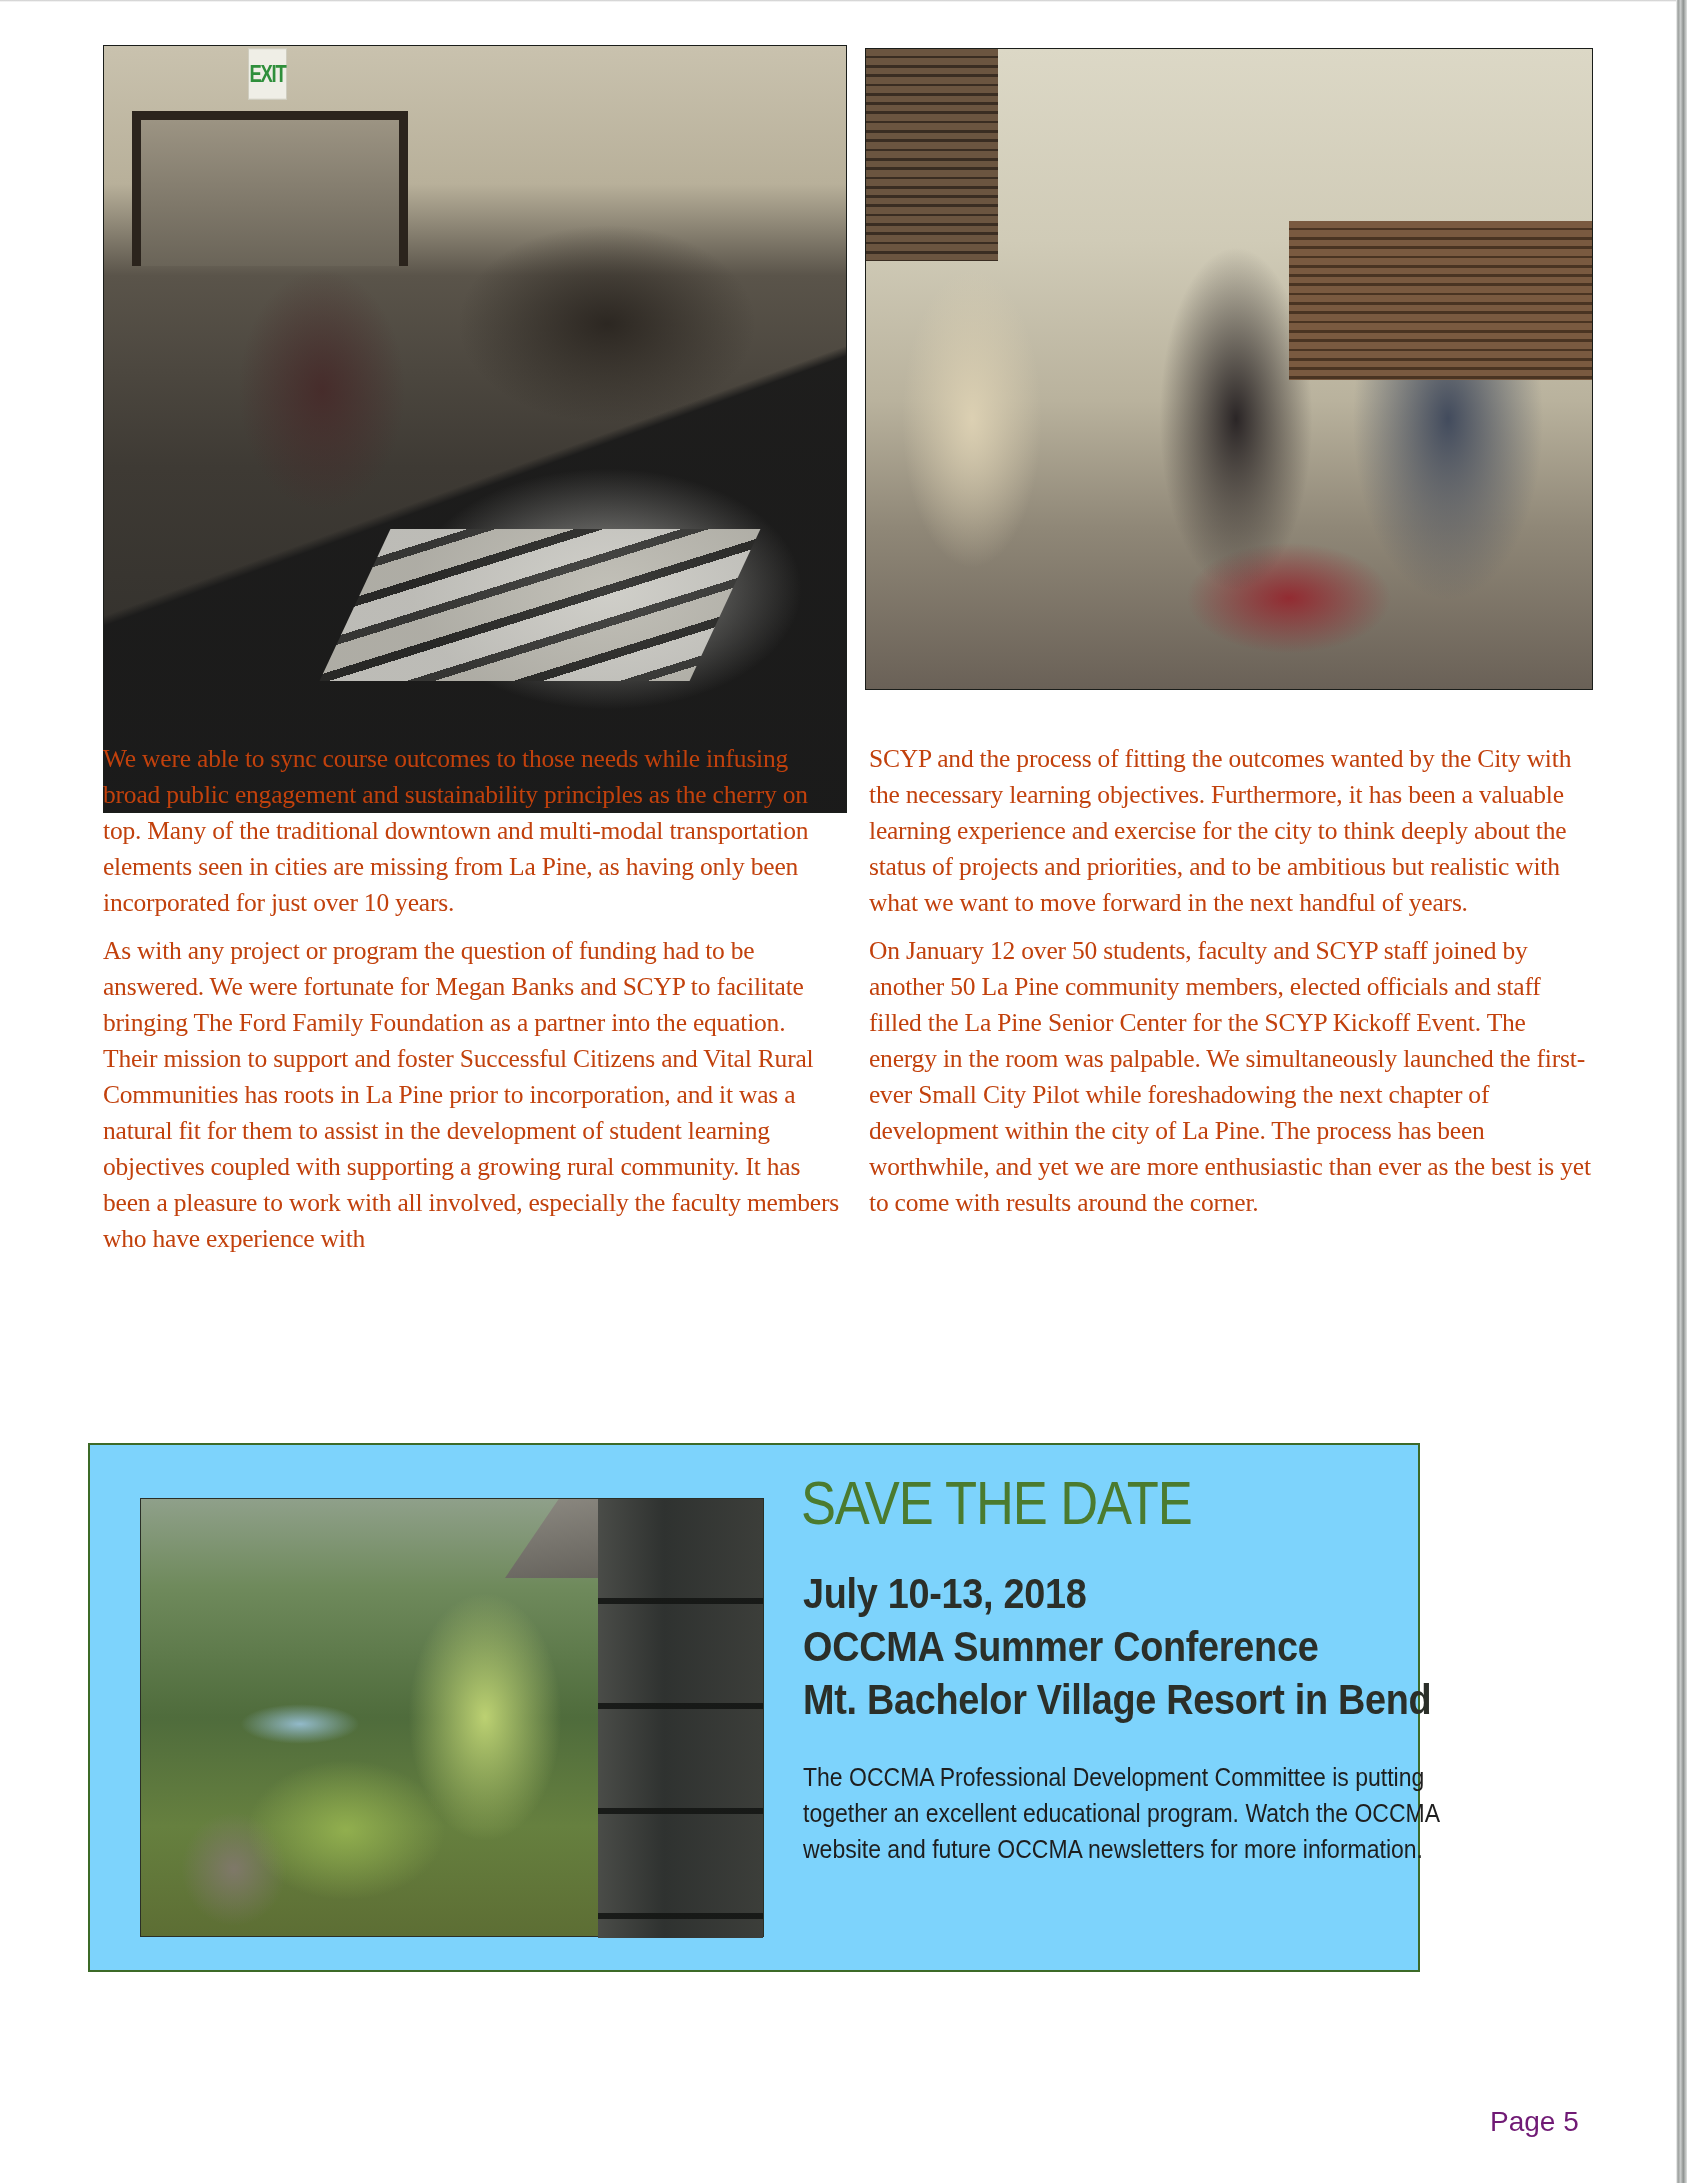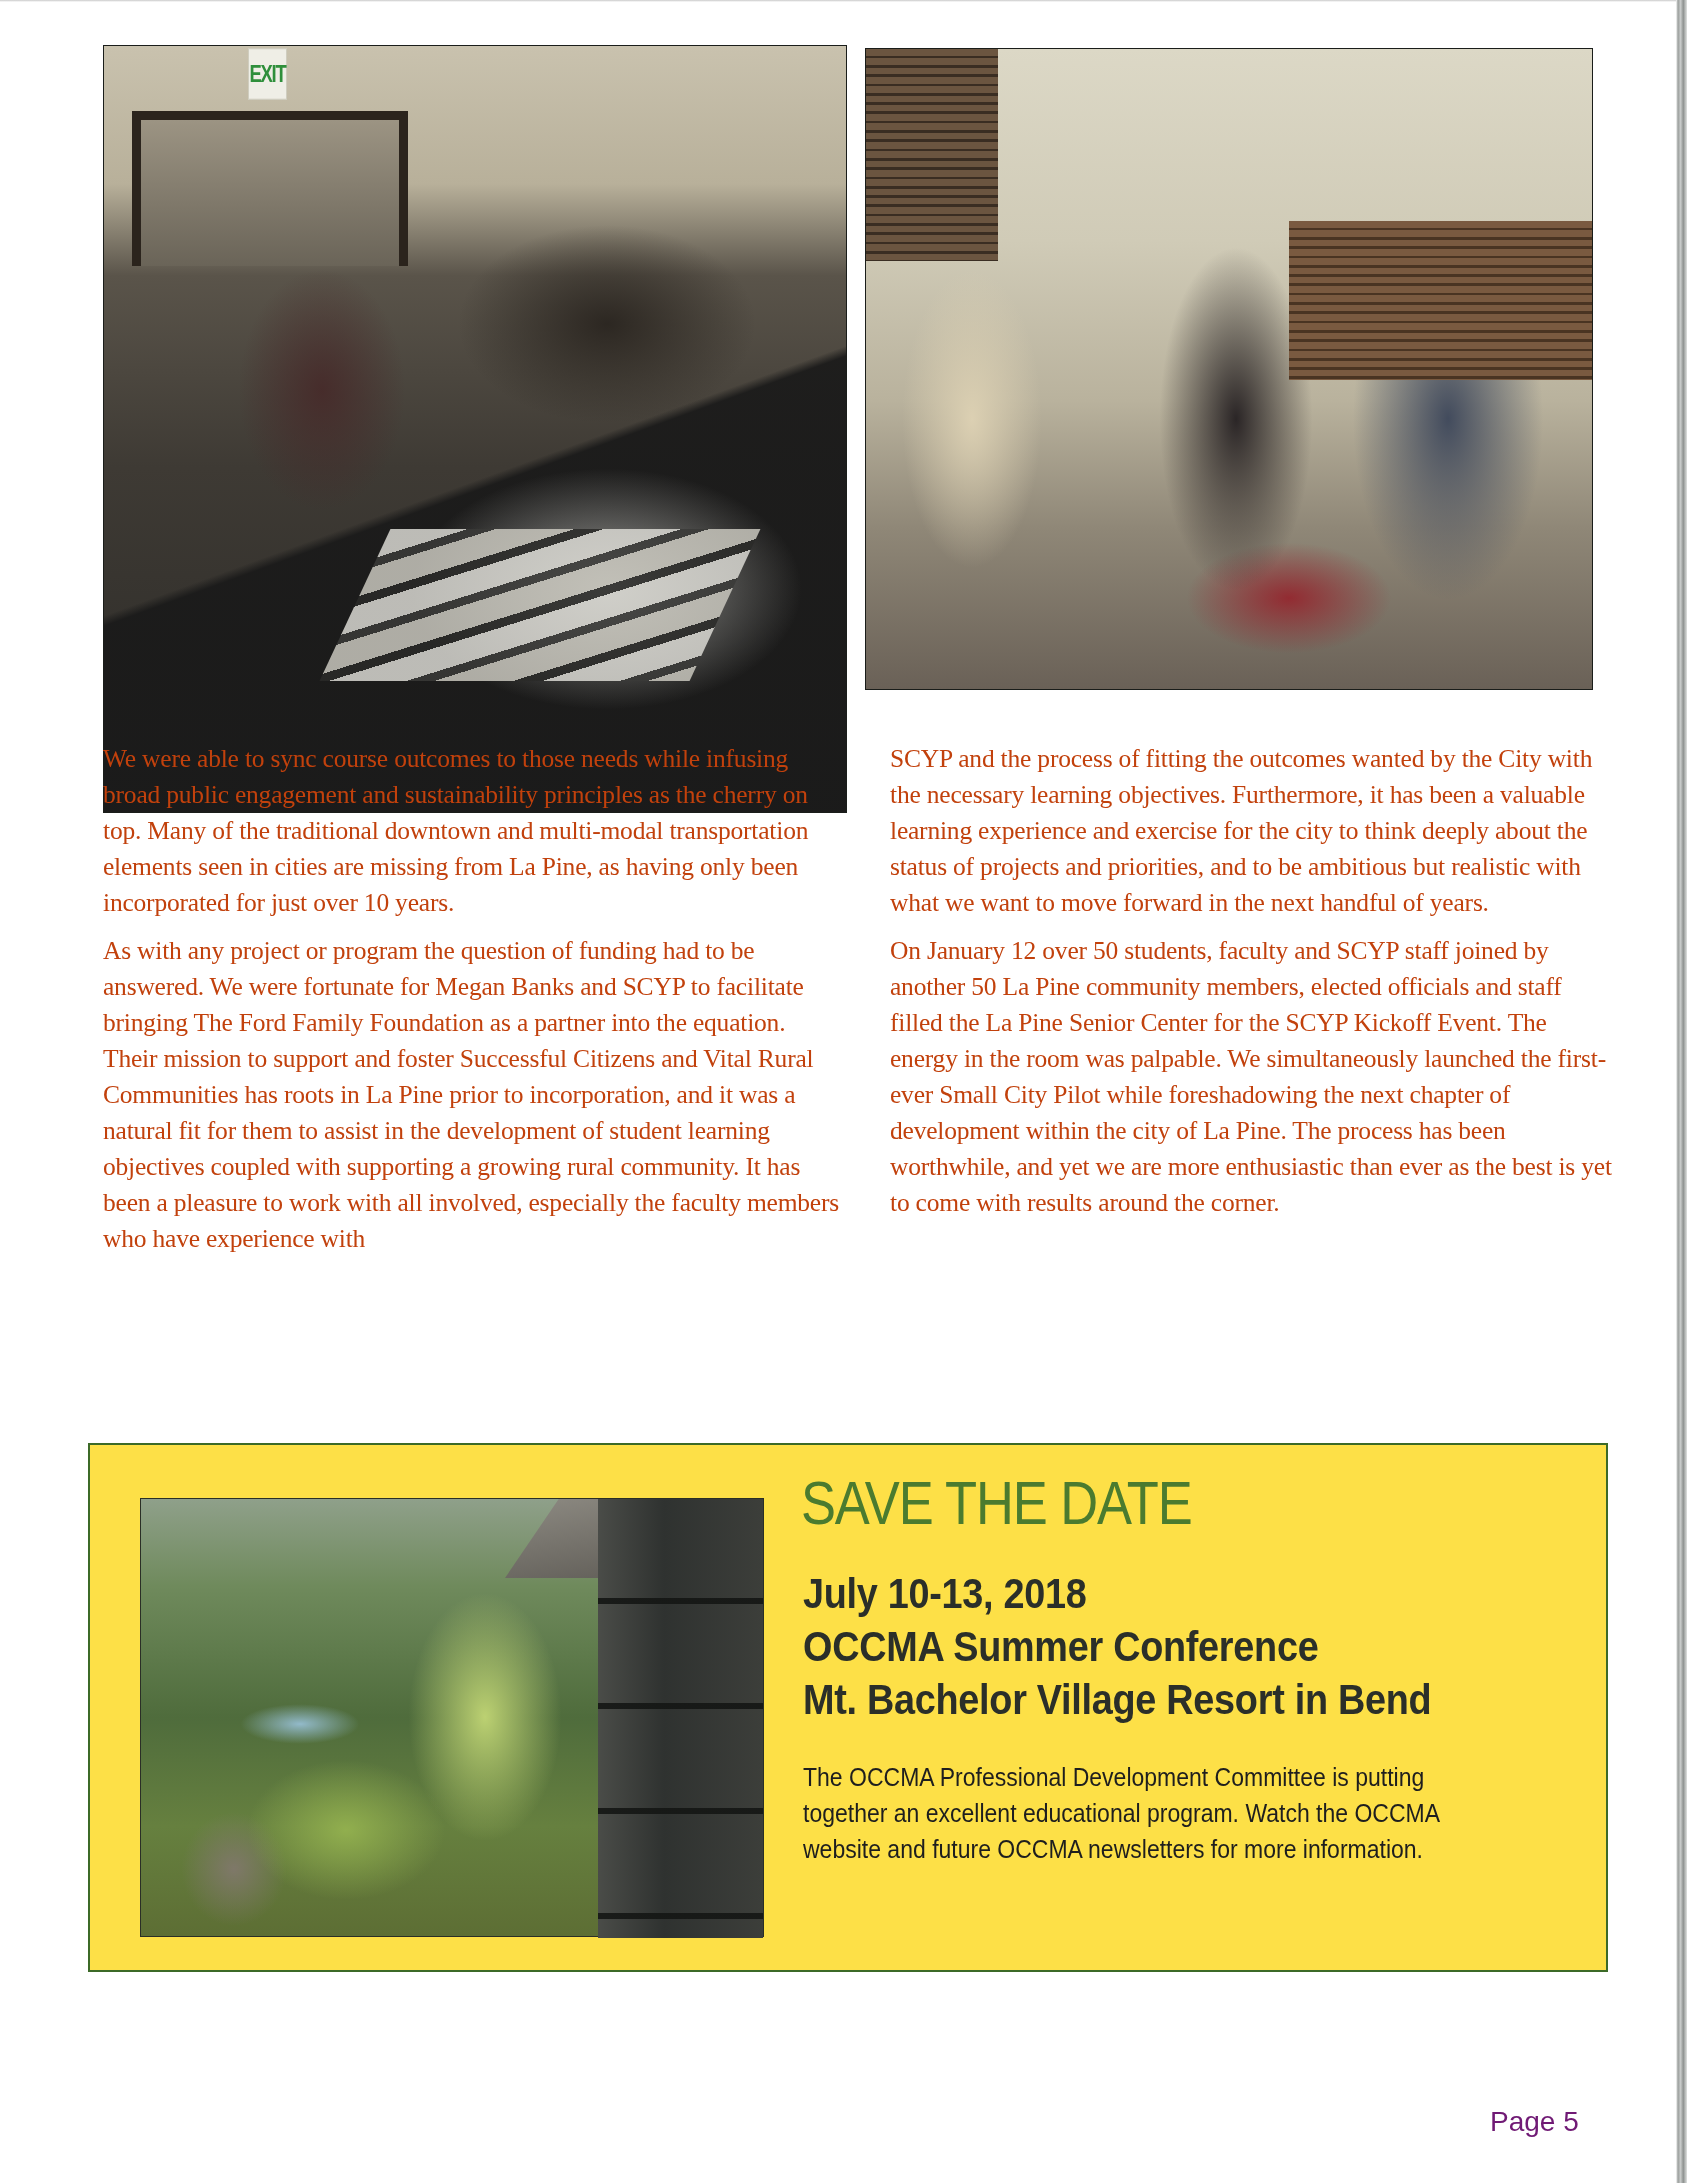--- a/index.html
+++ b/index.html
@@ -66,28 +66,28 @@
   }
 
   
   .article-col {
     position: absolute; top: 741px; width: 736px;
     font-family: "Liberation Serif", "DejaVu Serif", serif;
     font-size: 25.5px; line-height: 36px; color: #c2410c;
     letter-spacing: -0.2px;
   }
   .col-left { left: 103px; }
-  .col-right { left: 890px; width: 728px; }
+  .col-right { left: 869px; width: 728px; }
   .article-col p { margin: 0 0 12px 0; }
 
   
   .save-box {
-    position: absolute; left: 88px; top: 1443px; width: 1520px; height: 529px;
+    position: absolute; left: 88px; top: 1443px; width: 1332px; height: 529px;
     box-sizing: border-box; border: 2.6px solid #3c6a28;
-    background: #fde047;
+    background: #7dd3fc;
   }
   .photo-resort {
     position: absolute; left: 50px; top: 53px; width: 624px; height: 439px;
     border: 0.7px solid #2a2f26; box-sizing: border-box;
     background:
       radial-gradient(ellipse 79px 26.5px at 159px 225px, rgba(150,190,210,0.95), rgba(150,190,210,0) 75%),
       radial-gradient(ellipse 132px 93px at 205px 331px, rgba(150,180,80,0.9), rgba(150,180,80,0) 75%),
       radial-gradient(ellipse 106px 172px at 344px 218px, rgba(200,220,120,0.9), rgba(200,220,120,0) 72%),
       radial-gradient(ellipse 73px 79px at 93px 370px, rgba(130,120,110,0.9), rgba(130,120,110,0) 72%),
       linear-gradient(to bottom, #8fa08a 0, #6f8a5c 20%, #4f6c3c 50%, #66803f 75%, #5d6e34 100%);

